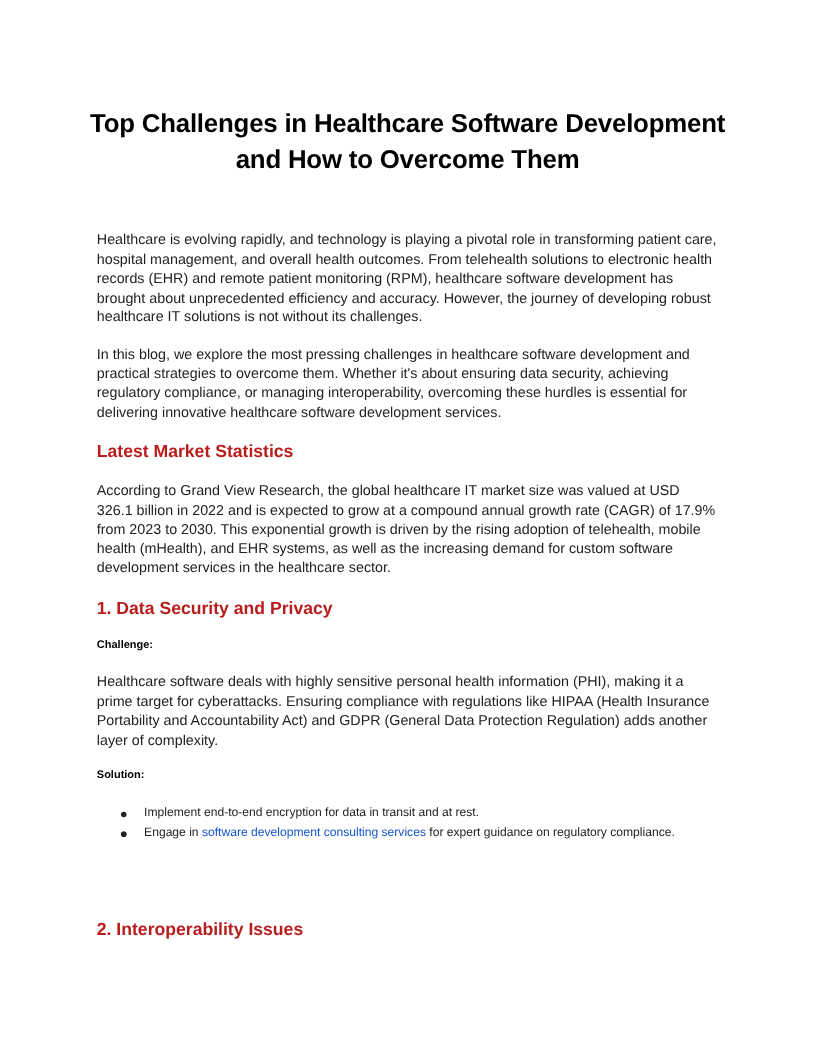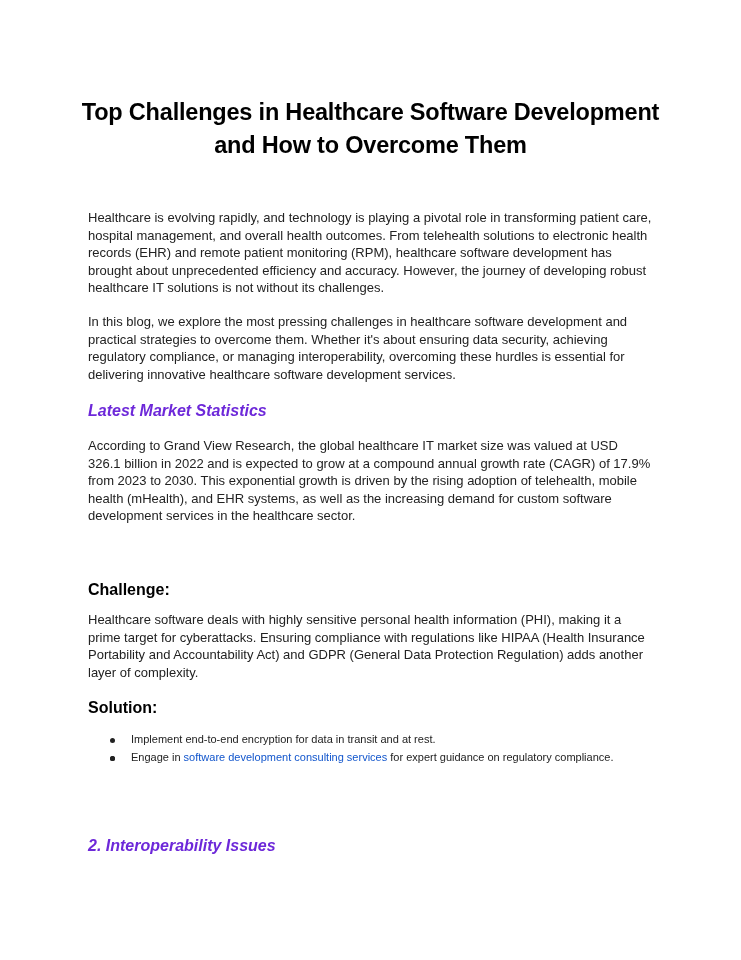--- a/index.html
+++ b/index.html
@@ -2,39 +2,40 @@
 <html><head>
 <meta charset="utf-8">
 <style>
   html, body { margin: 0; padding: 0; background: #ffffff; }
   body { width: 741px; height: 960px; position: relative; overflow: hidden;
          font-family: "Liberation Sans", sans-serif; color: #222222; }
   .page { position: absolute; left: 0; top: 0; width: 741px; height: 694px; }
   .title { position: absolute; left: 60px; width: 621px; top: 96px; text-align: center;
            font-size: 23.5px; font-weight: bold; line-height: 33px; color: #000; letter-spacing: -0.2px; }
   .para { position: absolute; left: 88px; width: 566px; font-size: 13px; line-height: 17.6px; color: #222; }
-  .h2 { position: absolute; left: 88px; font-size: 16px; font-weight: bold; color: #6d28d9; font-style: italic; }
-  .h4 { position: absolute; left: 88px; font-size: 16px; font-weight: bold; color: #000; }
+  .h2 { position: absolute; left: 88px; font-size: 16px; font-weight: bold; color: #b91c1c; }
+  .h4 { position: absolute; left: 88px; font-size: 10px; font-weight: bold; color: #000; }
   ul.bullets { position: absolute; left: 88px; top: 731px; width: 560px; margin: 0; padding: 0; list-style: none; }
   ul.bullets li { position: relative; padding-left: 43px; font-size: 11px; line-height: 17.6px; color: #222; }
   ul.bullets li .dot { position: absolute; left: 22px; top: 7px; width: 5px; height: 5px; border-radius: 50%; background: #222; }
   a.link { color: #1155cc; }
 </style>
 </head>
 <body>
 
 <div class="page">
   <div class="title">Top Challenges in Healthcare Software Development and How to Overcome Them</div>
 
   <div class="para" style="top:209px;">Healthcare is evolving rapidly, and technology is playing a pivotal role in transforming patient care, hospital management, and overall health outcomes. From telehealth solutions to electronic health records (EHR) and remote patient monitoring (RPM), healthcare software development has brought about unprecedented efficiency and accuracy. However, the journey of developing robust healthcare IT solutions is not without its challenges.</div>
   <div class="para" style="top:313px;">In this blog, we explore the most pressing challenges in healthcare software development and practical strategies to overcome them. Whether it's about ensuring data security, achieving regulatory compliance, or managing interoperability, overcoming these hurdles is essential for delivering innovative healthcare software development services.</div>
 
   <div class="h2" style="top:402px;">Latest Market Statistics</div>
   <div class="para" style="top:437px;">According to Grand View Research, the global healthcare IT market size was valued at USD 326.1 billion in 2022 and is expected to grow at a compound annual growth rate (CAGR) of 17.9% from 2023 to 2030. This exponential growth is driven by the rising adoption of telehealth, mobile health (mHealth), and EHR systems, as well as the increasing demand for custom software development services in the healthcare sector.</div>
 
+  <div class="h2" style="top:545px;">1. Data Security and Privacy</div>
   <div class="h4" style="top:581px;">Challenge:</div>
   <div class="para" style="top:611px;">Healthcare software deals with highly sensitive personal health information (PHI), making it a prime target for cyberattacks. Ensuring compliance with regulations like HIPAA (Health Insurance Portability and Accountability Act) and GDPR (General Data Protection Regulation) adds another layer of complexity.</div>
 
   <div class="h4" style="top:699px;">Solution:</div>
 
   <ul class="bullets">
     <li><span class="dot"></span><span>Implement end-to-end encryption for data in transit and at rest.</span></li>
     <li><span class="dot"></span></li>
     <li><span class="dot"></span><span>Engage in </span><a class="link">software development consulting services</a><span> for expert guidance on regulatory compliance.</span></li>
   </ul>

